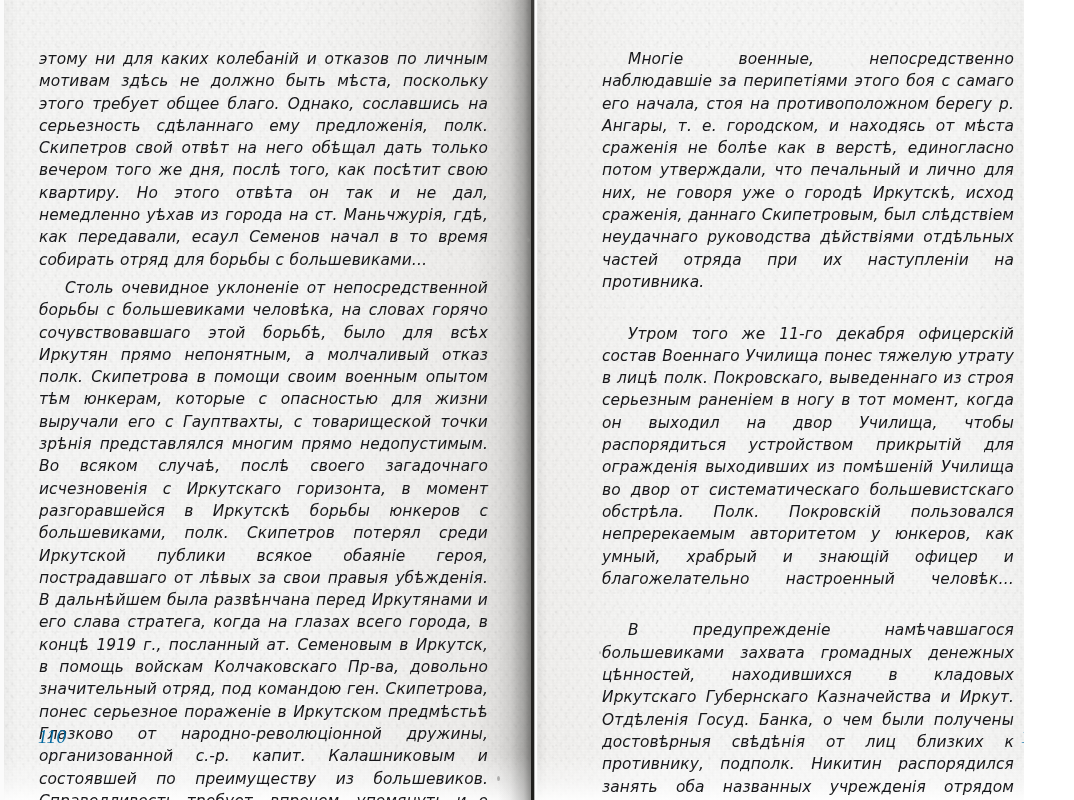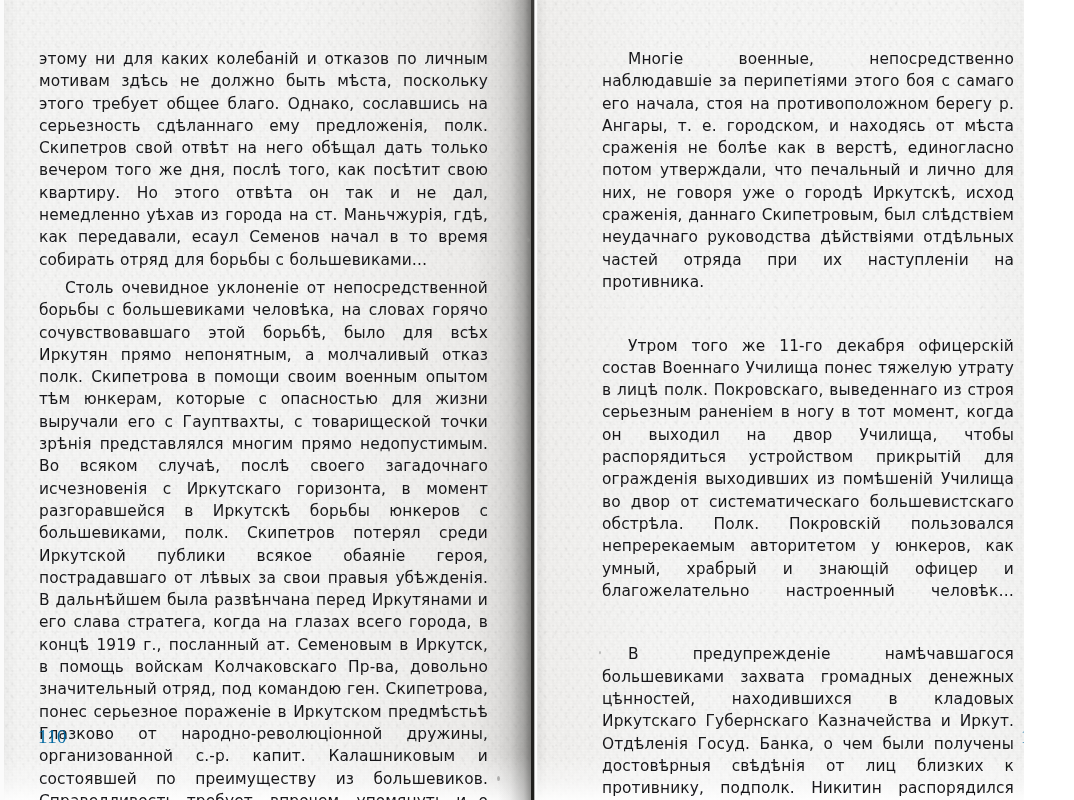--- a/index.html
+++ b/index.html
@@ -9,20 +9,21 @@
     background: #ffffff;
   }
 
   #scan {
     position: relative;
     width: 1024px;
     height: 800px;
     overflow: hidden;
     background: #fbfbfb;
     font-family: "DejaVu Sans", "Liberation Sans", sans-serif;
+    font-style: italic;
   }
 
   
   .page {
     position: absolute;
     top: 0;
     height: 800px;
     background: #f2f2f1;
   }
 
@@ -155,21 +156,21 @@
     margin: 0;
     text-indent: 26px;
   }
   .para.cont {
     text-indent: 0;
   }
   .para + .para {
     margin-top: 6px;
   }
   .para.spaced {
-    margin-top: 19px;
+    margin-top: 7px;
   }
 
   
   .para::after {
     content: "";
     display: inline-block;
     width: 100%;
   }
   .para.nostretch::after { display: none; }
 

